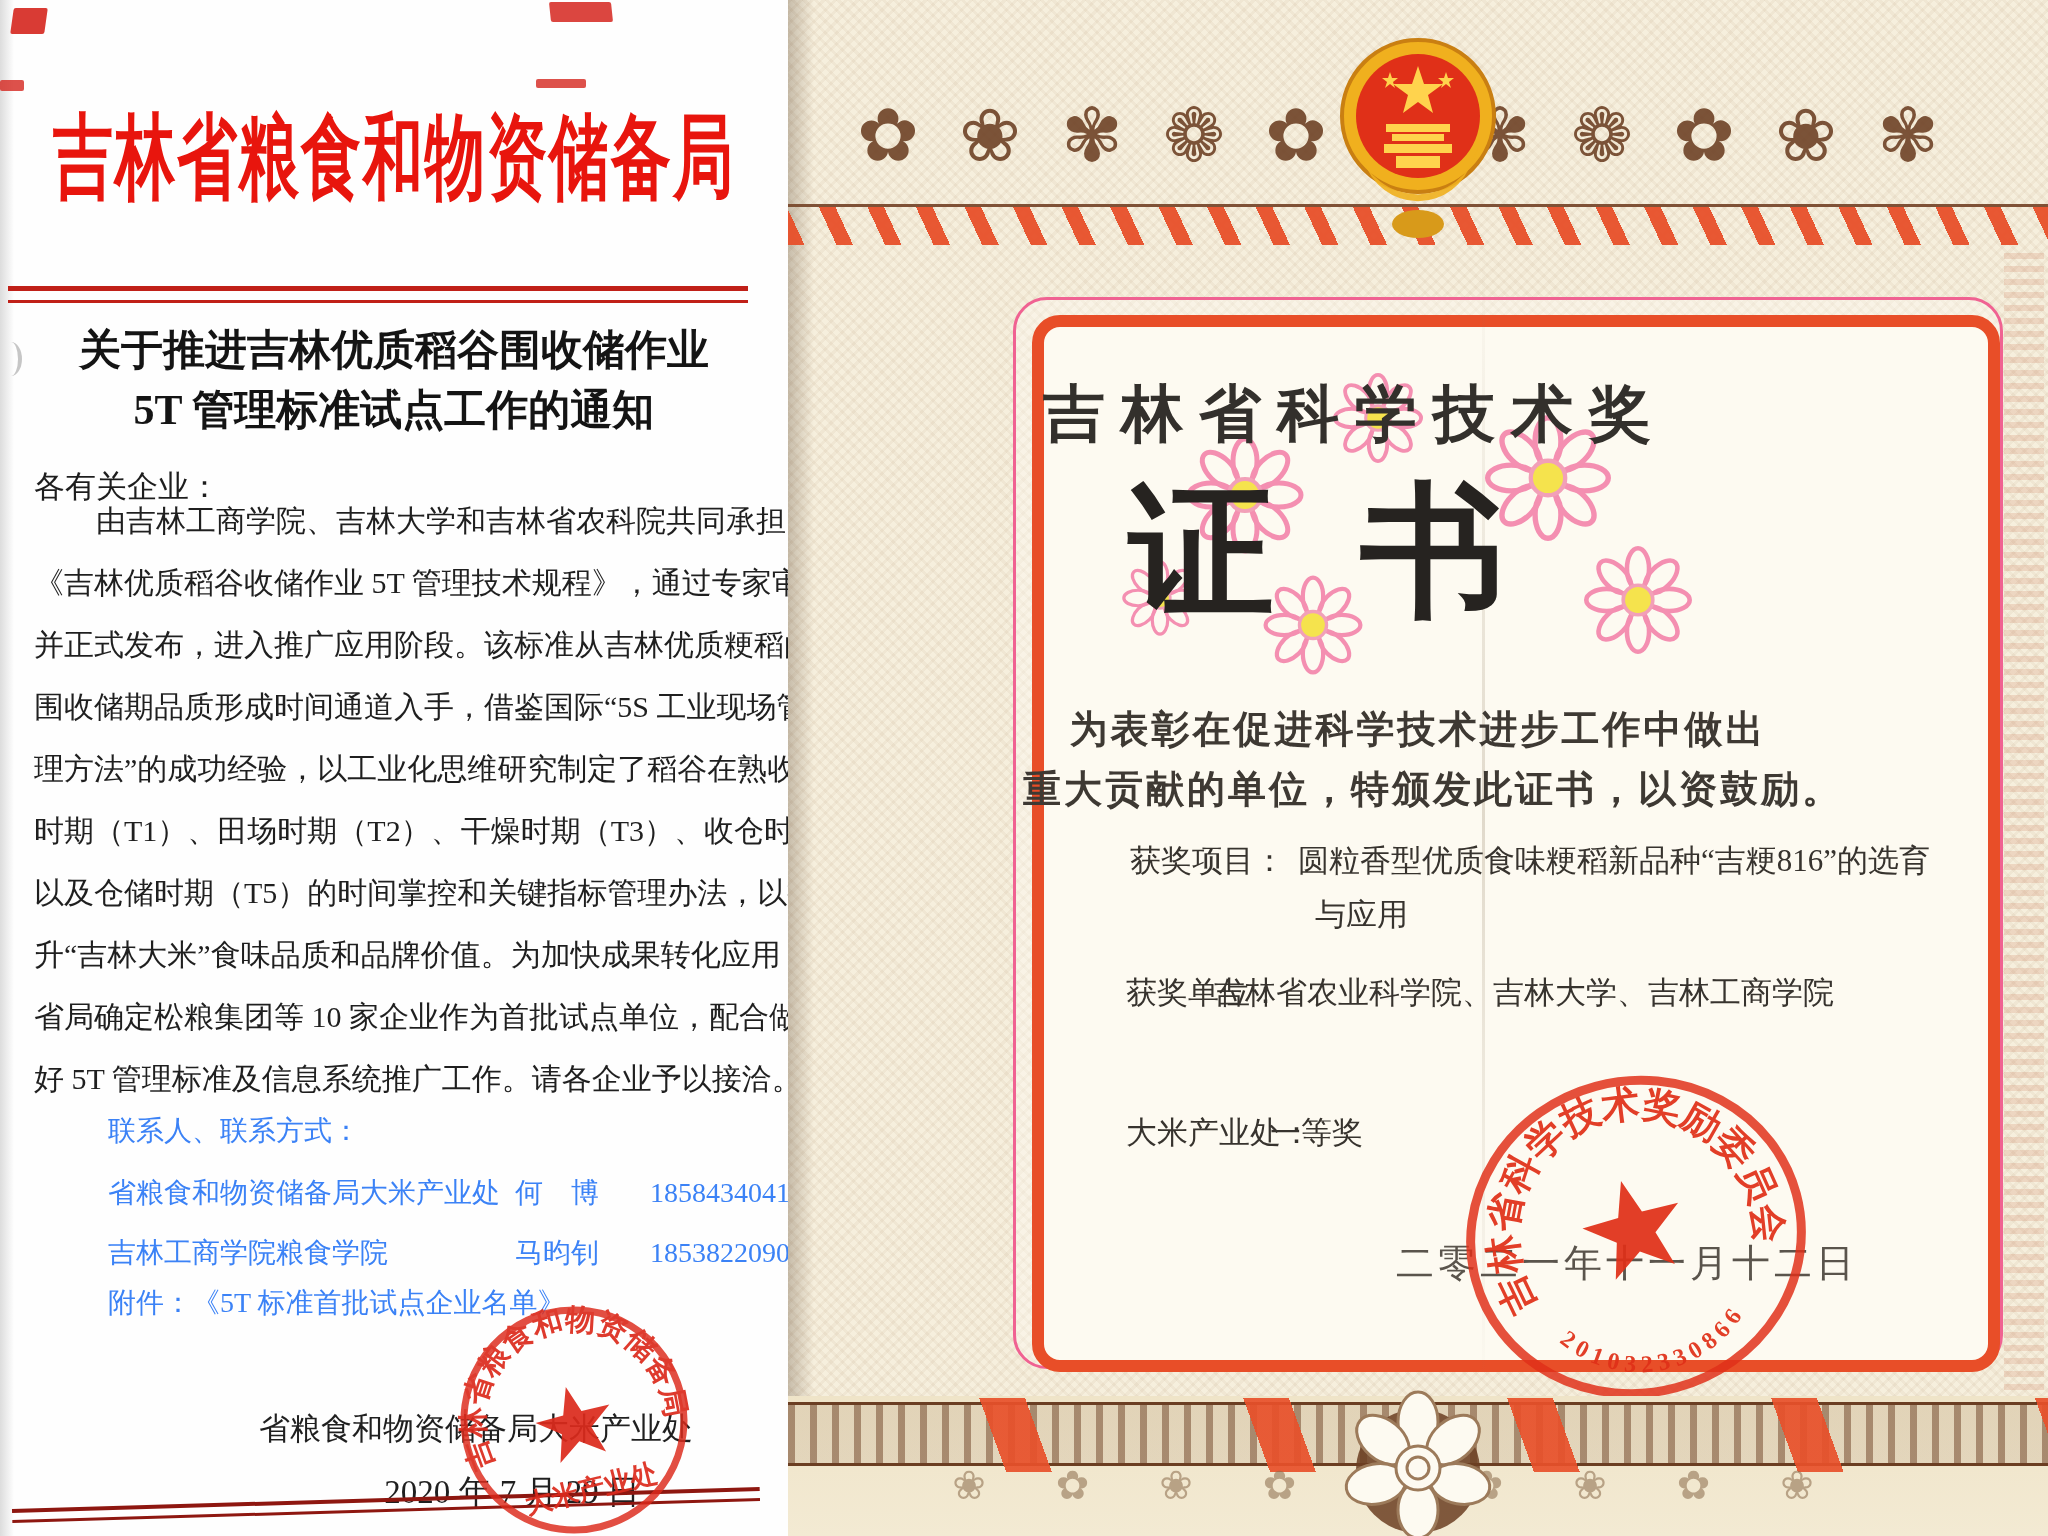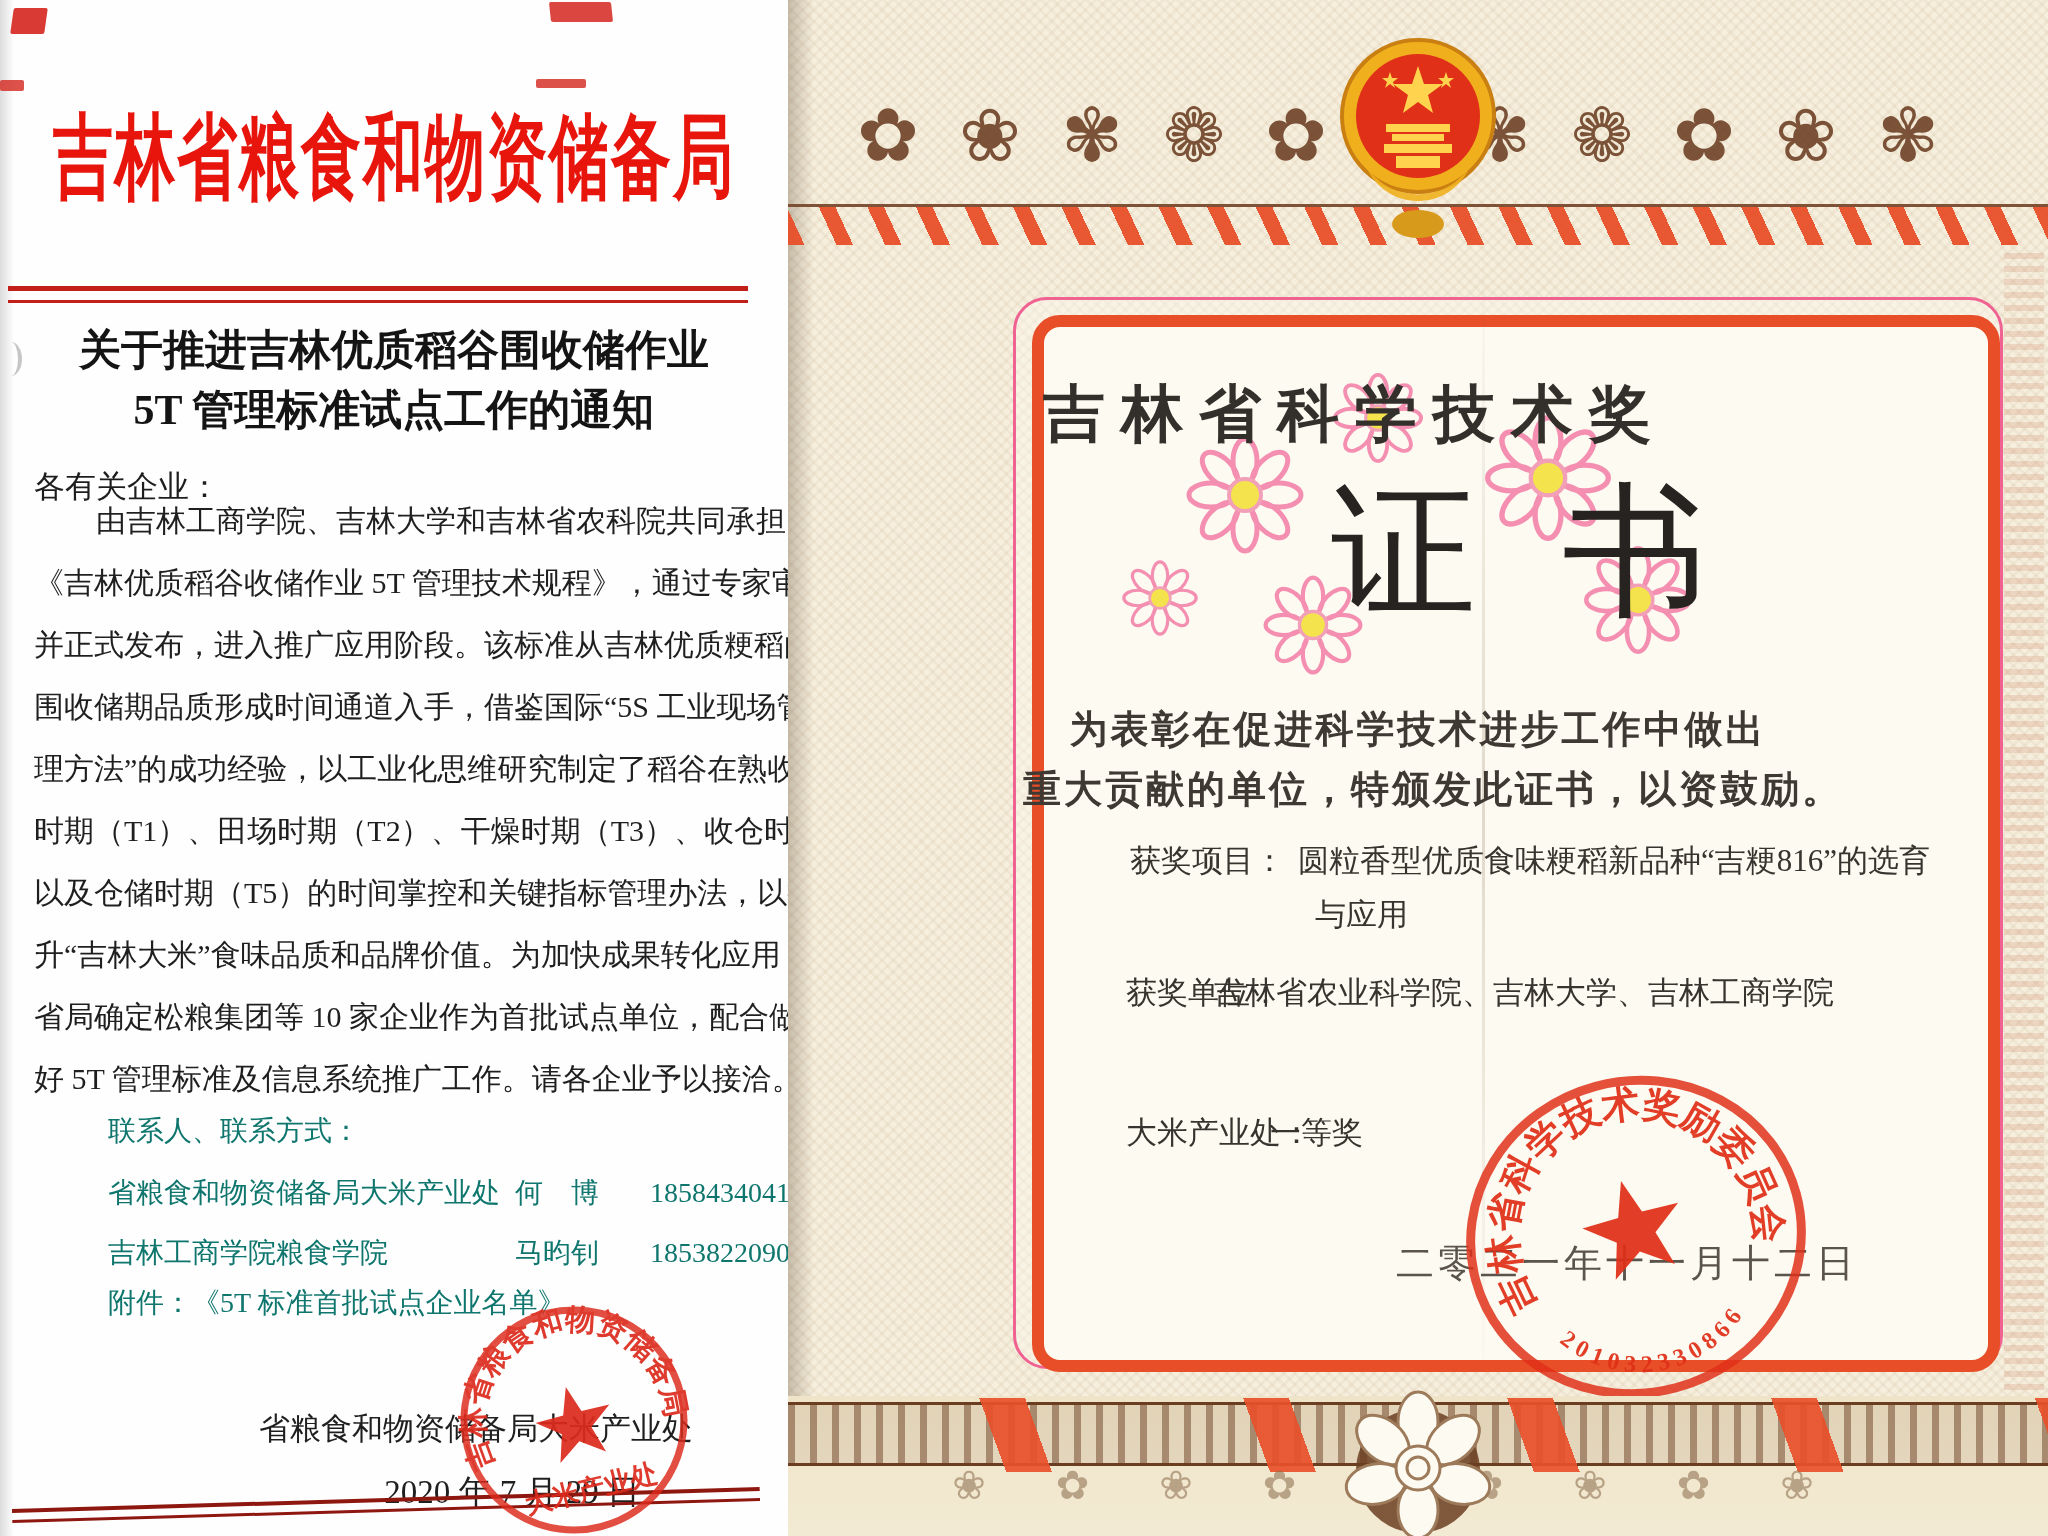--- a/index.html
+++ b/index.html
@@ -25,21 +25,21 @@
     border-top:5px solid #c02018;border-bottom:3px solid #c02018;}
   .doc-title{position:absolute;left:0;right:0;text-align:center;font-weight:bold;
     color:#141414;font-size:42px;white-space:nowrap;}
   .doc-title.l1{top:322px;}
   .doc-title.l2{top:382px;}
   .salutation{position:absolute;left:34px;top:466px;font-size:31px;color:#1d1d1d;}
   .body-block{position:absolute;left:34px;top:490px;width:720px;font-size:30px;
     line-height:62px;color:#1f1f1f;}
   .body-block .bline{white-space:nowrap;}
   .body-block .bline.first{text-indent:62px;}
-  .contact-line{position:absolute;left:108px;font-size:28px;color:#0f766e;white-space:nowrap;}
+  .contact-line{position:absolute;left:108px;font-size:28px;color:#3b82f6;white-space:nowrap;}
   .c-head{top:1112px;}
   .c-row1{top:1174px;}
   .c-row2{top:1234px;}
   .c-att{top:1284px;}
   .c-org{display:inline-block;width:392px;}
   .c-name{display:inline-block;width:128px;margin-left:8px;}
   .signature{position:absolute;right:95px;top:1408px;font-size:31px;color:#1f1f1f;white-space:nowrap;}
   .notice-date{position:absolute;right:148px;top:1470px;font-size:33px;color:#1f1f1f;white-space:nowrap;}
   .bottomrule{position:absolute;left:12px;top:1498px;width:748px;height:7px;
     border-top:4px solid #8e1710;border-bottom:3px solid #8e1710;transform:rotate(-1.7deg);}
@@ -62,22 +62,22 @@
   .emblem{position:absolute;left:552px;top:28px;width:156px;height:212px;}
   .pink-frame{position:absolute;left:225px;top:297px;width:984px;height:1066px;
     border:3px solid #f06292;border-radius:34px;background:rgba(255,253,246,.35);}
   .orange-frame{position:absolute;left:244px;top:315px;width:944px;height:1033px;
     border:12px solid #e84e28;border-radius:28px;background:#fdfaf1;}
   .right-margin-tex{position:absolute;left:1216px;top:250px;width:40px;height:1140px;
     background:repeating-linear-gradient(0deg,rgba(210,140,110,.25) 0 6px,rgba(0,0,0,0) 6px 13px);}
   .award-title{position:absolute;left:255px;top:372px;width:750px;text-align:left;
     font-size:62px;font-weight:bold;color:#33302c;letter-spacing:16px;white-space:nowrap;}
   .bloom{position:absolute;}
-  .cert-word{position:absolute;left:255px;top:458px;width:750px;text-align:right;
-    font-size:145px;line-height:1.3;font-weight:normal;color:#262320;
+  .cert-word{position:absolute;left:255px;top:458px;width:750px;text-align:left;
+    font-size:145px;line-height:1.3;font-weight:bold;color:#262320;
     letter-spacing:86px;text-indent:86px;white-space:nowrap;}
   .cert-no{position:absolute;left:255px;top:628px;width:750px;text-align:center;
     font-size:34px;color:#44403a;letter-spacing:3px;white-space:nowrap;}
   .citation{position:absolute;left:235px;width:790px;text-align:center;font-weight:bold;
     color:#3e3933;font-size:38px;letter-spacing:3px;white-space:nowrap;}
   .cit1{top:704px;}
   .cit2{top:764px;}
   .field-label{position:absolute;font-size:31px;color:#37332e;white-space:nowrap;}
   .field-value{position:absolute;font-size:31px;color:#37332e;white-space:nowrap;}
   .f0l{left:342px;top:840px;}

